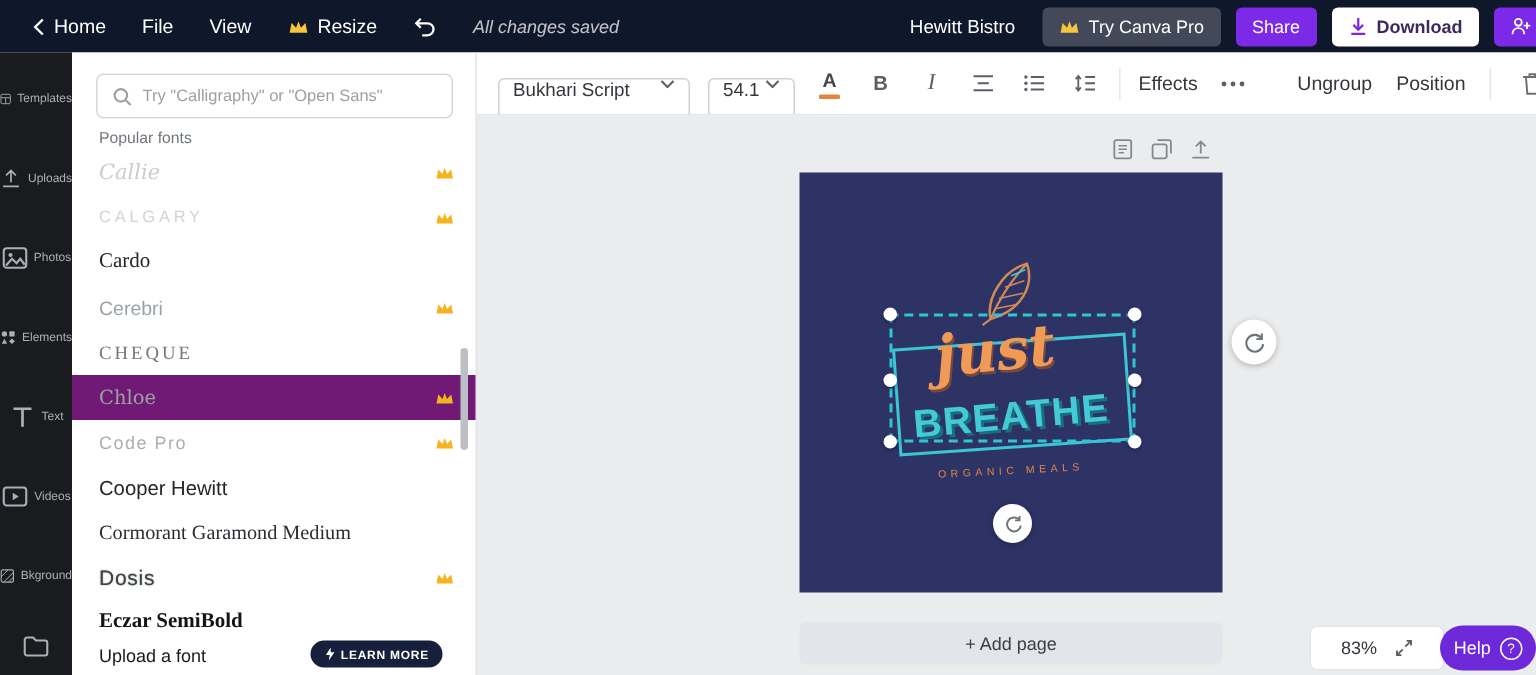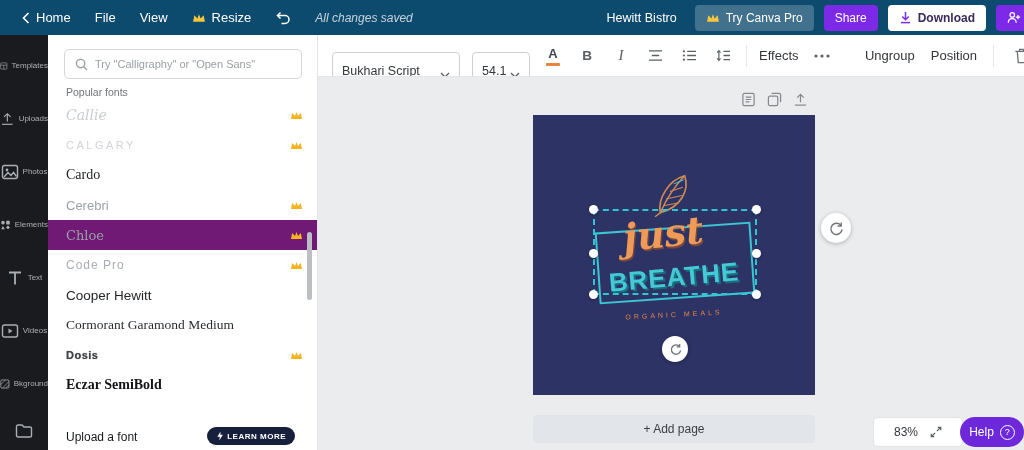--- a/index.html
+++ b/index.html
@@ -1,21 +1,21 @@
 <!DOCTYPE html>
 <html><head>
 <meta charset="utf-8">
 <style>
   * { margin:0; padding:0; box-sizing:border-box; }
   html,body { background:#fff; }
   .screen { position:relative; width:1024px; height:450px; overflow:hidden;
             font-family:"Liberation Sans", sans-serif; background:#ebecee; }
 
   
-  .topbar { position:absolute; left:0; top:0; width:1024px; height:35px; background:#0c4a6e;
+  .topbar { position:absolute; left:0; top:0; width:1024px; height:35px; background:#0f172a;
             display:flex; align-items:center; color:#fff; font-size:13px; padding-left:10px; }
   .tb-item { display:flex; align-items:center; gap:6px; padding:0 12px; height:100%; cursor:pointer; white-space:nowrap; }
   .tb-status { font-style:italic; color:rgba(255,255,255,.75); margin-left:12px; font-size:12px; }
   .tb-right { margin-left:auto; display:flex; align-items:center; gap:10px; }
   .doc-name { font-size:12.5px; margin-right:8px; white-space:nowrap; }
   .pill { height:26px; border-radius:4px; display:flex; align-items:center; gap:6px;
           padding:0 11px; font-size:12px; cursor:pointer; white-space:nowrap; }
   .try-pro { background:rgba(255,255,255,.22); color:#fff; }
   .share { background:#7d2ae8; color:#fff; }
   .download { background:#fff; color:#3a2a5e; font-weight:bold; }
@@ -43,33 +43,33 @@
   .frow.selected { background:#701a75; }
   .fr0 { font-family:"DejaVu Serif",serif; font-style:italic; font-size:14px; color:#c9cdd2; }
   .fr1 { font-size:11px; letter-spacing:2.5px; color:#d0d3d8; }
   .fr2 { font-family:"Liberation Serif",serif; font-size:14px; color:#22262a; }
   .fr3 { font-size:13px; color:#9ba1a8; }
   .fr4 { font-family:"Liberation Serif",serif; font-size:12.5px; letter-spacing:2px; color:#72787e; }
   .fr5 { font-family:"DejaVu Serif",serif; font-size:13px; color:#9aa0a6; }
   .fr6 { font-size:12px; letter-spacing:1px; color:#a8aeb4; }
   .fr7 { font-size:13.5px; color:#23272b; }
   .fr8 { font-family:"Liberation Serif",serif; font-size:13.5px; color:#2a2e33; }
-  .fr9 { font-size:11px; font-weight:bold; color:#3d4247; letter-spacing:.5px; text-shadow:0 0 1px rgba(60,65,70,.7); }
+  .fr9 { font-size:14px; font-weight:normal; color:#3d4247; letter-spacing:.5px; text-shadow:0 0 1px rgba(60,65,70,.7); }
   .fr10 { font-family:"Liberation Serif",serif; font-weight:bold; font-size:14px; color:#121417; }
   .scrollthumb { position:absolute; right:5px; top:197px; width:5px; height:68px; background:#bcc0c5; border-radius:3px; cursor:pointer; }
   .upload-font { position:absolute; left:18px; bottom:6px; font-size:12px; color:#17191c; cursor:pointer; }
   .learnmore { position:absolute; right:22px; bottom:5px; background:#16203d; color:#fff; font-size:8px;
                font-weight:bold; letter-spacing:.5px; border-radius:9px; padding:4px 9px;
                display:flex; gap:4px; align-items:center; cursor:pointer; }
 
   
   .toolbar { position:absolute; left:318px; top:35px; width:706px; height:42px; background:#fff;
              border-bottom:1px solid #e4e6ea; display:flex; align-items:center; gap:12px;
              padding-left:14px; overflow:hidden; }
-  .dd { border:1px solid #ccd0d5; border-radius:4px; height:27px; display:flex; align-items:flex-end;
+  .dd { border:1px solid #ccd0d5; border-radius:4px; height:27px; display:flex; align-items:flex-start;
         justify-content:space-between; padding:0 9px; font-size:12.5px; color:#33373c; cursor:pointer;margin-top:20px; }
   .dd-font { width:128px; }
   .dd-size { width:58px; }
   .tbtn { color:#5b6066; cursor:pointer; display:flex; align-items:center; justify-content:center;
           width:22px; height:26px; }
   .color-a { flex-direction:column; gap:2px; font-weight:bold; font-size:13px; color:#44484d; }
   .color-bar { width:14px; height:3px; background:#e8823c; border-radius:1px; }
   .bold-b { font-weight:bold; font-size:13.5px; }
   .italic-i { font-family:"Liberation Serif",serif; font-style:italic; font-size:15px; }
   .tdivider { width:1px; height:22px; background:#e4e6ea; }
@@ -260,20 +260,23 @@
       </div>
       <div class="frow">
         <span class="fr2">Cardo</span>
       </div>
       <div class="frow">
         <span class="fr3">Cerebri</span>
         <svg class="crown" width="13" height="9" viewBox="0 0 13 9">
             <path d="M1 8 L2.2 2 L5 5 L6.5 1 L8 5 L10.8 2 L12 8 Z" fill="#f5b31e"></path>
           </svg>
       </div>
+      <div class="frow">
+        <span class="fr4">CHEQUE</span>
+      </div>
       <div class="frow selected">
         <span class="fr5">Chloe</span>
         <svg class="crown" width="13" height="9" viewBox="0 0 13 9">
             <path d="M1 8 L2.2 2 L5 5 L6.5 1 L8 5 L10.8 2 L12 8 Z" fill="#f5b31e"></path>
           </svg>
       </div>
       <div class="frow">
         <span class="fr6">Code Pro</span>
         <svg class="crown" width="13" height="9" viewBox="0 0 13 9">
             <path d="M1 8 L2.2 2 L5 5 L6.5 1 L8 5 L10.8 2 L12 8 Z" fill="#f5b31e"></path>

